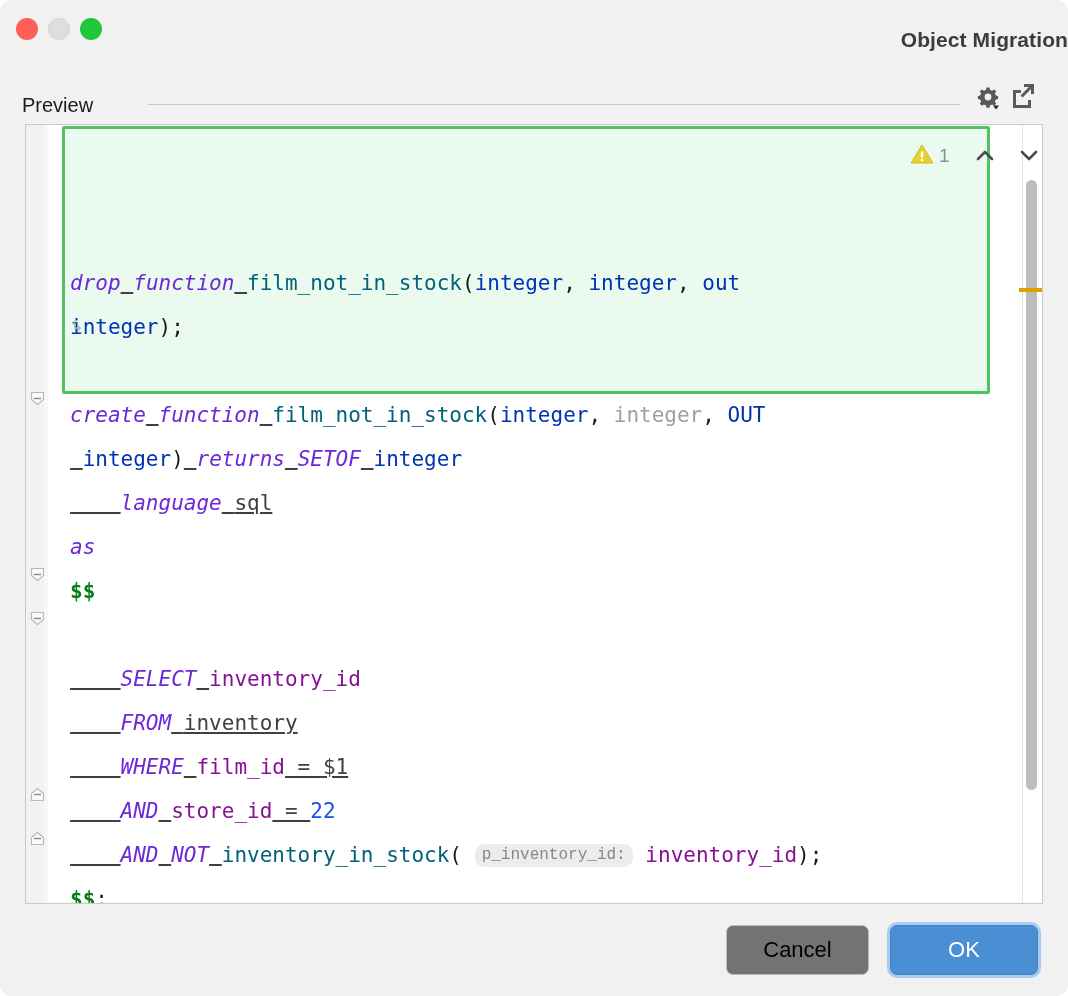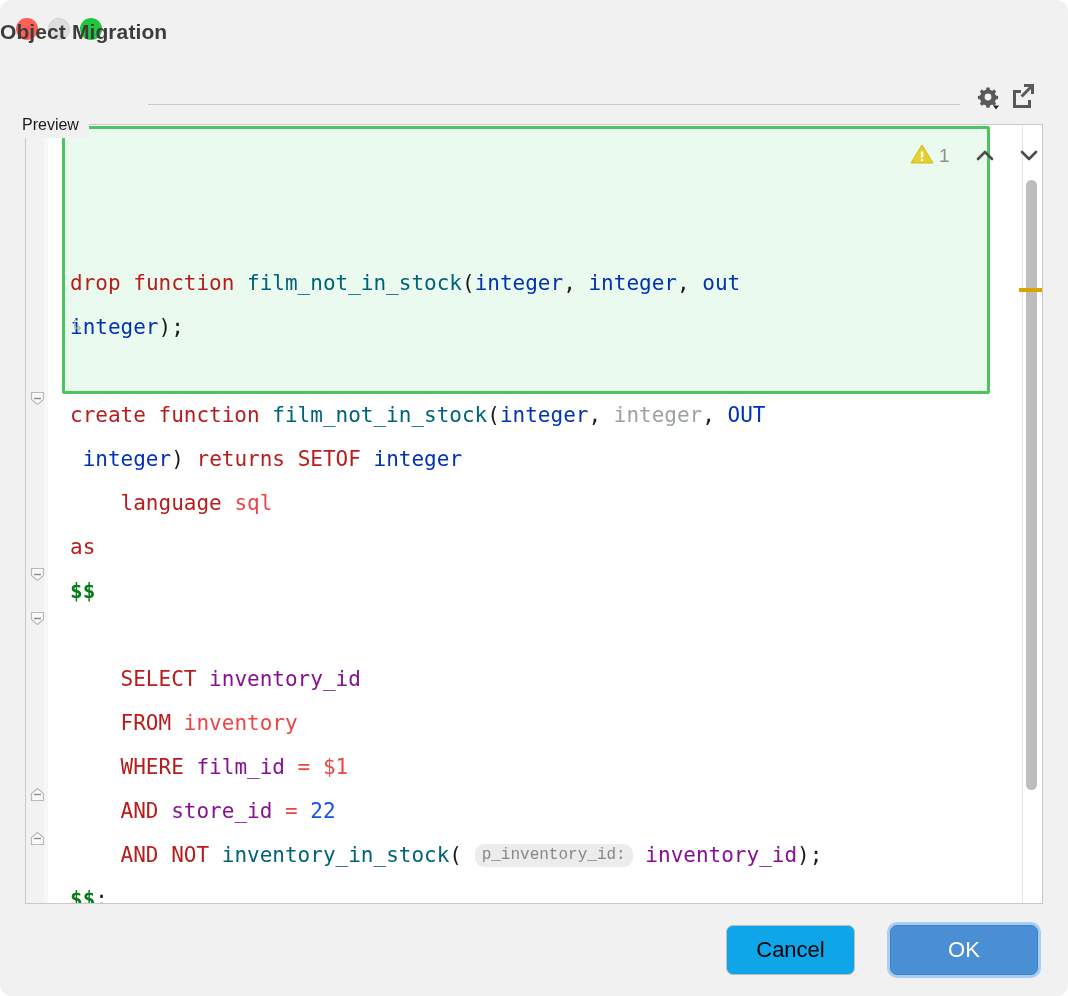--- a/index.html
+++ b/index.html
@@ -28,37 +28,36 @@
   }
   #traffic {
     position: absolute; left: 16px; top: 18px;
     display: flex; gap: 10px; align-items: center;
   }
   .light { width: 22px; height: 22px; border-radius: 50%; display: block; }
   .light.close { background: #ff5f57; }
   .light.min   { background: #dedede; border: 1px solid #d2d2d2; }
   .light.zoom  { background: #21c63a; }
   #window-title {
-    position: absolute; left: 0; top: 20px; width: 1068px;
-    text-align: left;
+    position: absolute; left: 0; top: 28px; width: 1068px;
+    text-align: right;
     font-size: 21px; font-weight: bold; color: #3c3c3c;
     letter-spacing: 0.1px;
   }
 
   
   #preview-row {
     position: absolute; left: 0; top: 72px;
     width: 1068px; height: 48px;
   }
   #preview-label {
     position: absolute; left: 22px; top: 92px;
-    font-size: 16px; color: #1a1a1a;
+    font-size: 20px; color: #1a1a1a;
     background: #f1f1f1; padding-right: 10px; z-index: 3;
     line-height: 26px;
-    margin-top: 20px;
   }
   #preview-sep {
     position: absolute; left: 148px; top: 104px;
     width: 812px; height: 1px; background: #c8c8c8;
   }
   #gear-btn {
     position: absolute; left: 972px; top: 82px;
     width: 30px; height: 30px; cursor: pointer;
   }
   #expand-btn {
@@ -98,27 +97,27 @@
     font-family: "DejaVu Sans Mono", "Liberation Mono", monospace;
     font-size: 21px;
     line-height: 44px;
     color: #000000;
     white-space: pre;
     padding-top: 4px;
   }
   .ln { position: relative; height: 44px; padding-left: 0; }
 
   
-  .kw   { color: #b91c1c; }      
+  .kw   { color: #6d28d9; font-style: italic; }      
   .fn   { color: #00627a; }  
   .ty   { color: #0033b3; }      
   .tyg  { color: #9aa3a0; }      
   .col  { color: #871094; }      
   .num  { color: #1750eb; }      
-  .pl   { color: #ef4444; }      
+  .pl   { color: #404040; text-decoration: underline; }      
   .dd   { color: #067d17; font-weight: bold; } 
   .punc { color: #1a1a1a; }
 
   
   .hint {
     display: inline-block;
     background: #ececec;
     color: #878787;
     border-radius: 9px;
     font-size: 16px;
@@ -187,22 +186,22 @@
   .btn {
     position: absolute; top: 925px;
     height: 50px;
     font-family: "Liberation Sans", sans-serif;
     font-size: 22px;
     border-radius: 7px;
     cursor: pointer;
     display: flex; align-items: center; justify-content: center;
   }
   #cancel-button {
-    left: 726px; width: 129px;
-    background: #0ea5e9; color: #000000;
+    left: 726px; width: 143px;
+    background: #737373; color: #000000;
     border: 1px solid #bdbdbd;
   }
   #ok-button {
     left: 890px; width: 148px;
     background: #4a8fd4; color: #ffffff;
     border: 1px solid #3e82c6;
     box-shadow: 0 0 0 3px #a8cdf0;
   }
 </style>
 </head>

